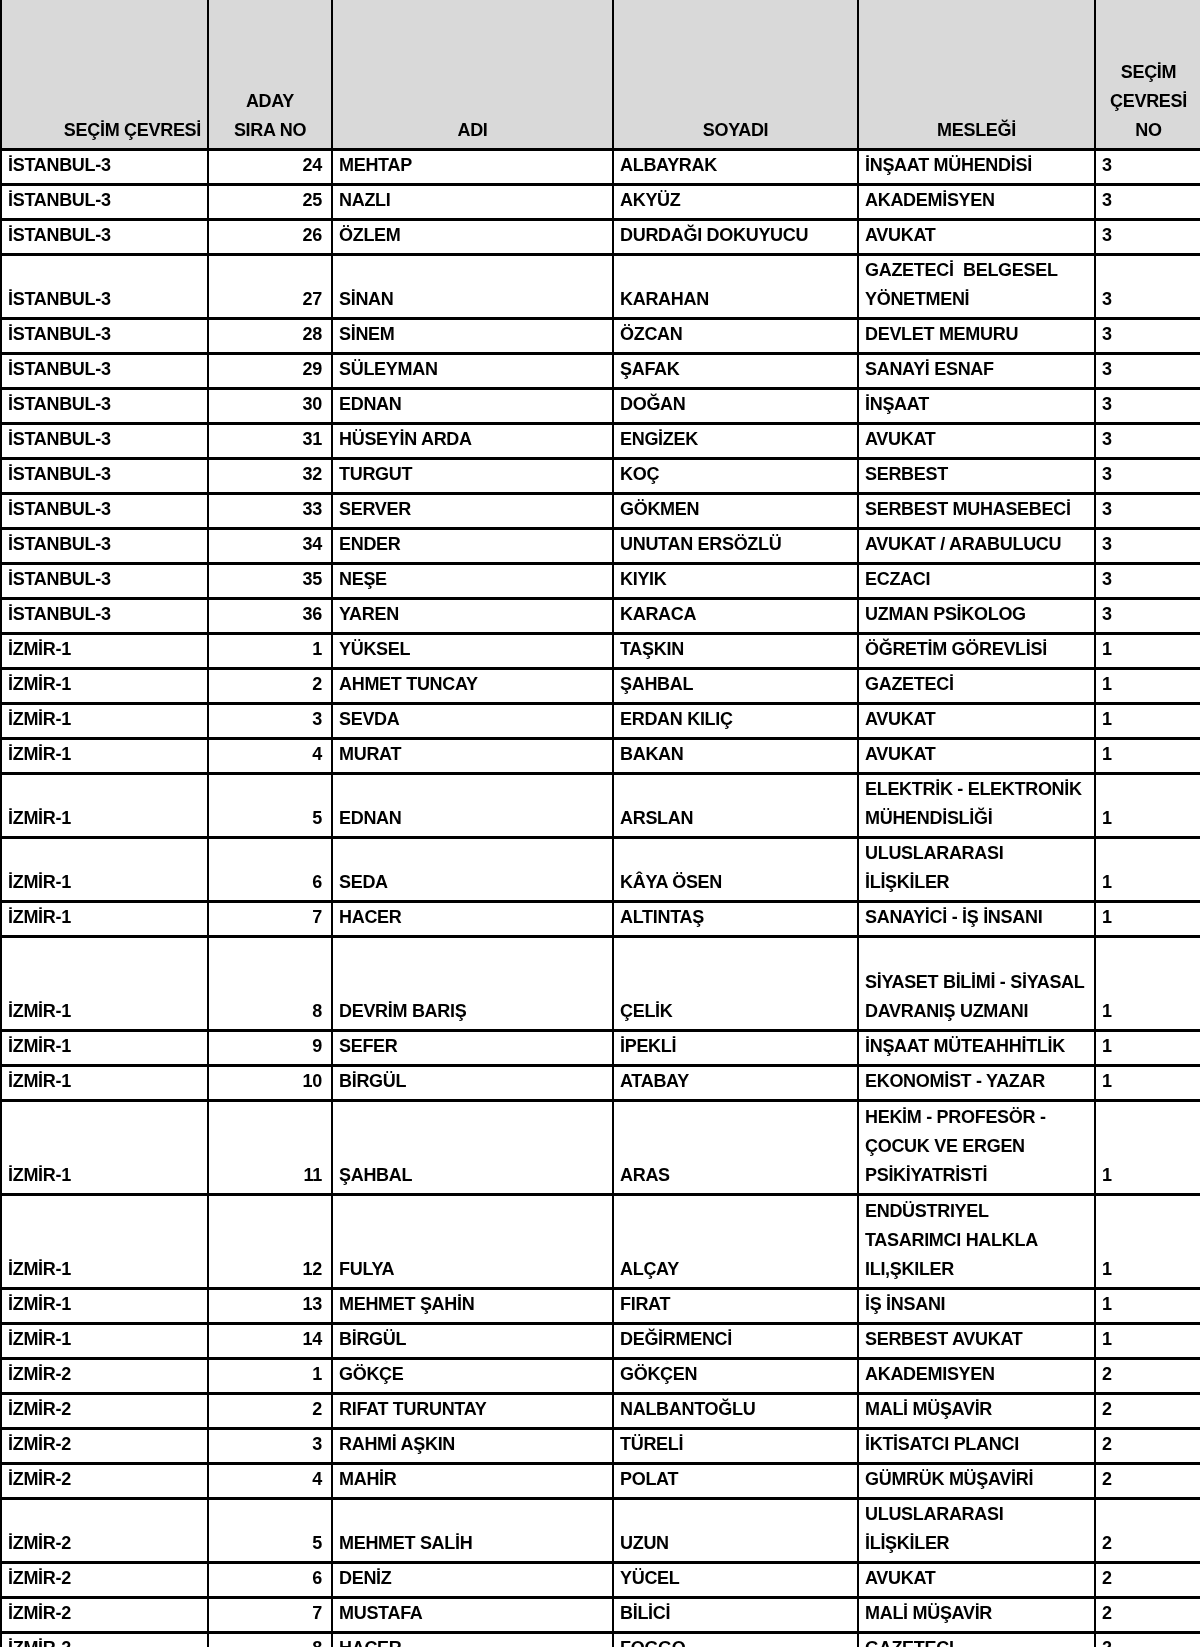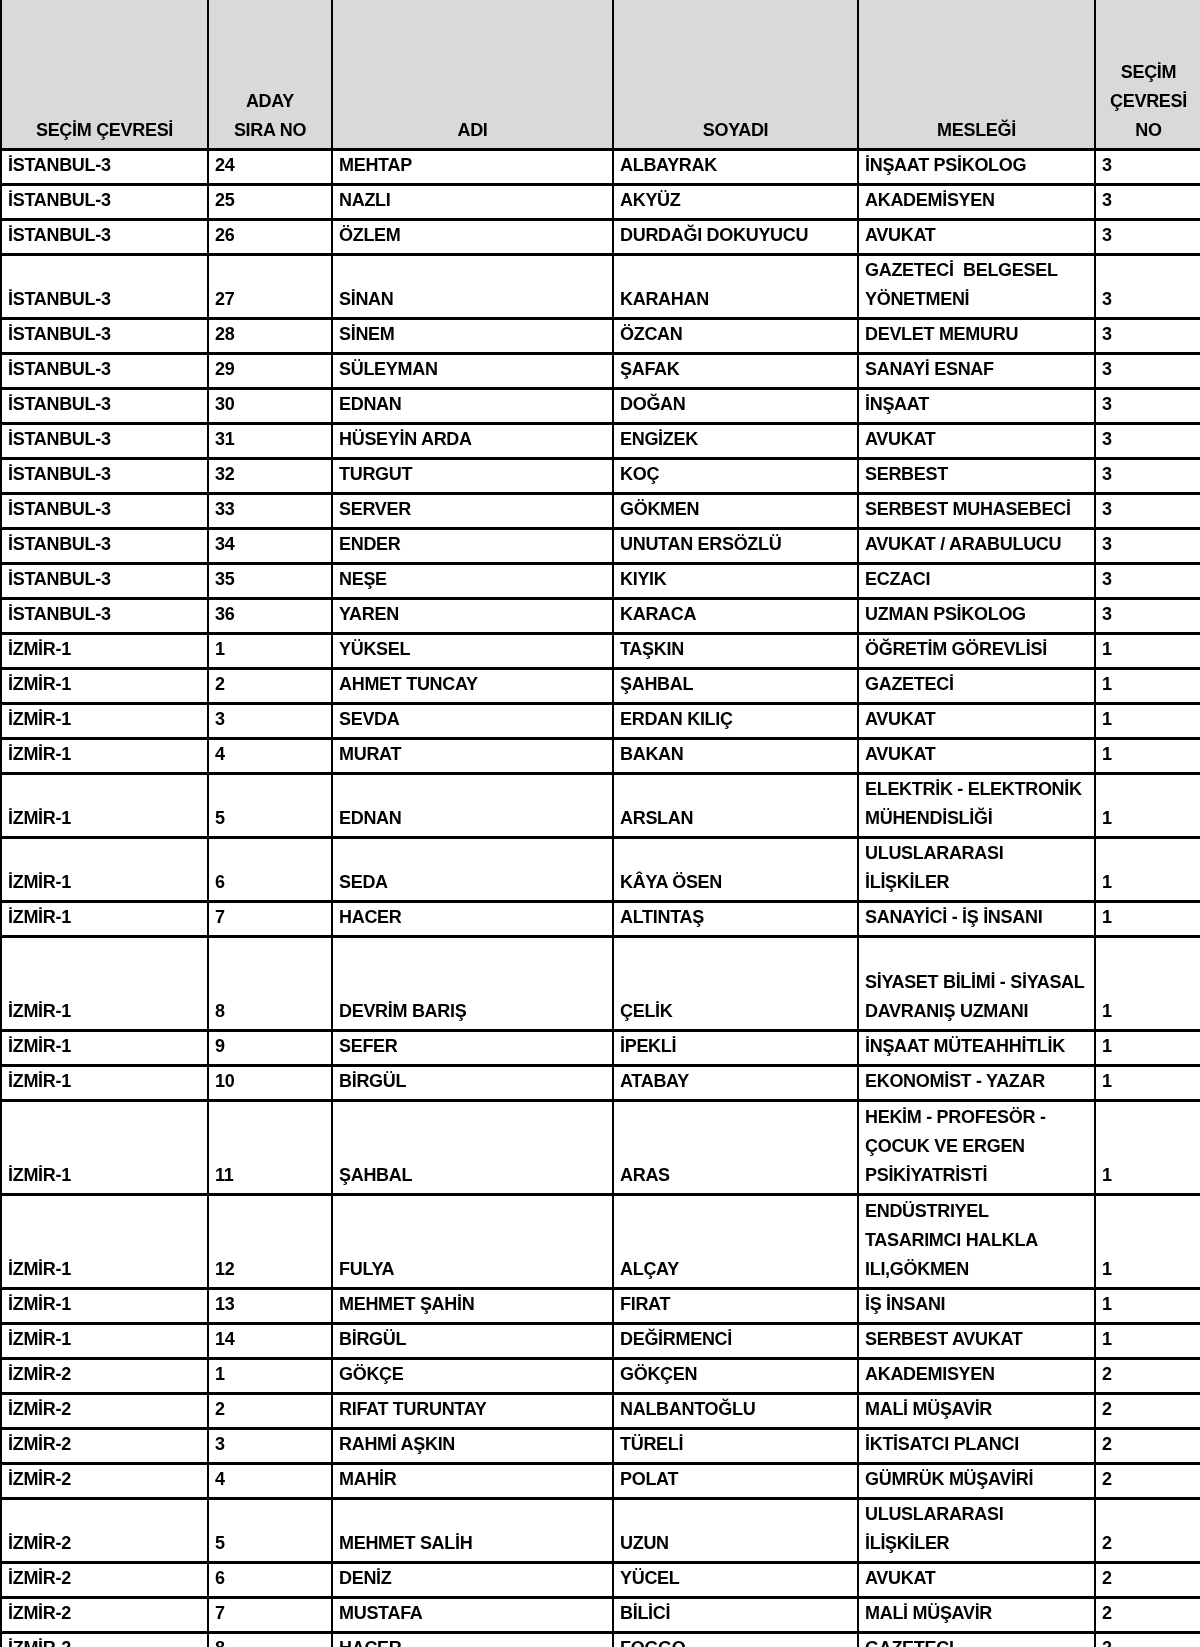--- a/index.html
+++ b/index.html
@@ -34,23 +34,23 @@
     white-space:pre;
     overflow:hidden;
     background:var(--row-bg);
   }
   thead th{
     background:var(--header-bg);
     border-top:none;
     height:145px;
     text-align:center;
   }
-  thead th.c1{text-align:center;}
+  thead th.c1{text-align:right;}
   td.c1,td.c3,td.c4,td.c5,td.c6{text-align:left;}
-  td.c2{padding-right:9px;}
+  td.c2{text-align:right;padding-right:9px;}
   th.c6,td.c6{border-right:none;}
   tr.h1{height:32px;}
   tr.h2{height:63px;}
   tr.h3{height:94px;}
 </style>
 </head>
 <body>
 
 <div id="page">
   <table>
@@ -74,21 +74,21 @@
 ÇEVRESİ
 NO</th>
       </tr>
     </thead>
     <tbody id="rows">
         <tr class="h1">
     <td class="c1">İSTANBUL-3</td>
     <td class="c2">24</td>
     <td class="c3">MEHTAP</td>
     <td class="c4">ALBAYRAK</td>
-    <td class="c5">İNŞAAT PSİKOLOG</td>
+    <td class="c5">İNŞAAT MÜHENDİSİ</td>
     <td class="c6">3</td>
   </tr>
         <tr class="h1">
     <td class="c1">İSTANBUL-3</td>
     <td class="c2">25</td>
     <td class="c3">NAZLI</td>
     <td class="c4">AKYÜZ</td>
     <td class="c5">AKADEMİSYEN</td>
     <td class="c6">3</td>
   </tr>
@@ -274,21 +274,21 @@
 PSİKİYATRİSTİ</td>
     <td class="c6">1</td>
   </tr>
         <tr class="h3">
     <td class="c1">İZMİR-1</td>
     <td class="c2">12</td>
     <td class="c3">FULYA</td>
     <td class="c4">ALÇAY</td>
     <td class="c5">ENDÜSTRIYEL
 TASARIMCI HALKLA
-ILI,GÖKMEN</td>
+ILI,ŞKILER</td>
     <td class="c6">1</td>
   </tr>
         <tr class="h1">
     <td class="c1">İZMİR-1</td>
     <td class="c2">13</td>
     <td class="c3">MEHMET ŞAHİN</td>
     <td class="c4">FIRAT</td>
     <td class="c5">İŞ İNSANI</td>
     <td class="c6">1</td>
   </tr>

